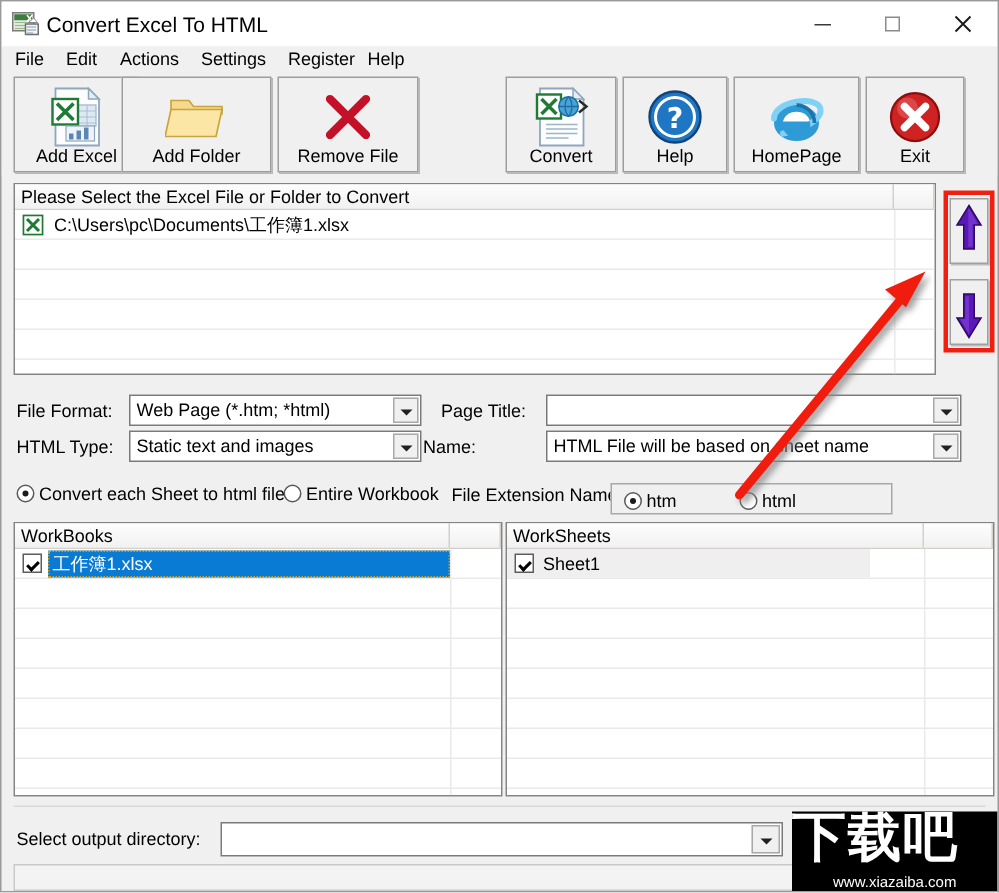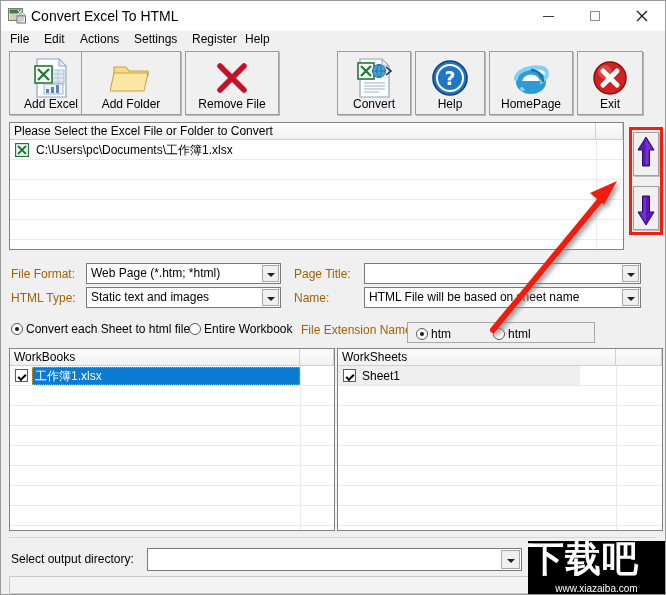--- a/index.html
+++ b/index.html
@@ -47,21 +47,21 @@
   .lv-row .fname{position:absolute;left:26px;top:0;height:20px;line-height:20px;font-size:12px;white-space:nowrap;color:#000;}
   .xls-ico{position:absolute;left:5px;top:3px;width:14px;height:14px;}
 
   
   .redbox{position:absolute;left:628px;top:126px;width:34px;height:108px;border:3px solid #f01f11;box-sizing:border-box;}
   .arrbtn{position:absolute;left:632px;width:26px;height:44px;background:#f0f0f0;border:1px solid #a0a0a0;box-sizing:border-box;box-shadow:1px 1px 0 #bdbdbd;}
   .arrbtn.up{top:131px;}
   .arrbtn.down{top:185px;}
 
   
-  .flabel{position:absolute;font-size:12px;color:#a16207;white-space:nowrap;text-align:right;}
+  .flabel{position:absolute;font-size:12px;color:#000000;white-space:nowrap;text-align:right;}
   .combo{position:absolute;height:21px;background:#fff;border:1px solid #7a7a7a;box-sizing:border-box;}
   .combo .val{position:absolute;left:4px;top:0;height:19px;line-height:19px;font-size:12px;white-space:nowrap;color:#000;overflow:hidden;}
   .combo .btn{position:absolute;right:1px;top:1px;width:17px;height:17px;background:#f0f0f0;border:1px solid #a8a8a8;box-sizing:border-box;}
   .combo .btn::after{content:"";position:absolute;left:4px;top:7px;border-left:4px solid transparent;border-right:4px solid transparent;border-top:4px solid #202020;}
 
   
   .radio{position:absolute;font-size:12px;color:#000;white-space:nowrap;padding-left:15px;line-height:14px;}
   .radio .dot{position:absolute;left:0;top:1px;width:12px;height:12px;border-radius:50%;background:#fff;border:1px solid #5a5a5a;box-sizing:border-box;}
   .radio.on .dot::after{content:"";position:absolute;left:3px;top:3px;width:4px;height:4px;border-radius:50%;background:#1b1b1b;}
   .extbox{position:absolute;left:406px;top:321px;width:188px;height:21px;background:#f0f0f0;border:1px solid #a8a8a8;box-sizing:border-box;padding-left:12px;}
@@ -290,21 +290,21 @@
     <div class="val">Static text and images</div>
     <div class="btn"></div>
   </div>
 
   <div class="flabel" style="left:293px;top:266px">Page Title:</div>
   <div class="combo" style="left:363px;top:262px;width:277px">
     <div class="val"></div>
     <div class="btn"></div>
   </div>
 
-  <div class="flabel" style="left:293px;top:290px">Name:</div>
+  <div class="flabel" style="left:281px;top:290px">Name:</div>
   <div class="combo" style="left:363px;top:286px;width:277px">
     <div class="val">HTML File will be based on sheet name</div>
     <div class="btn"></div>
   </div>
 
   <div class="radio on" style="left:10px;top:321px">
     <span class="dot"></span>
     <span>Convert each Sheet to html file</span>
   </div>
   <div class="radio" style="left:188px;top:321px">

